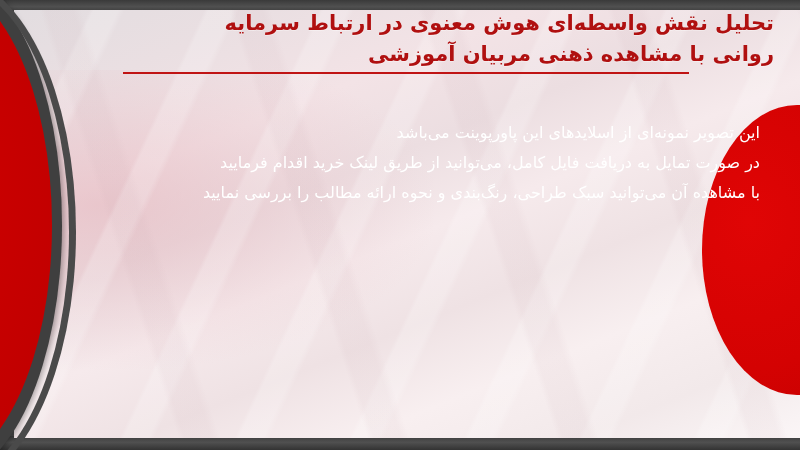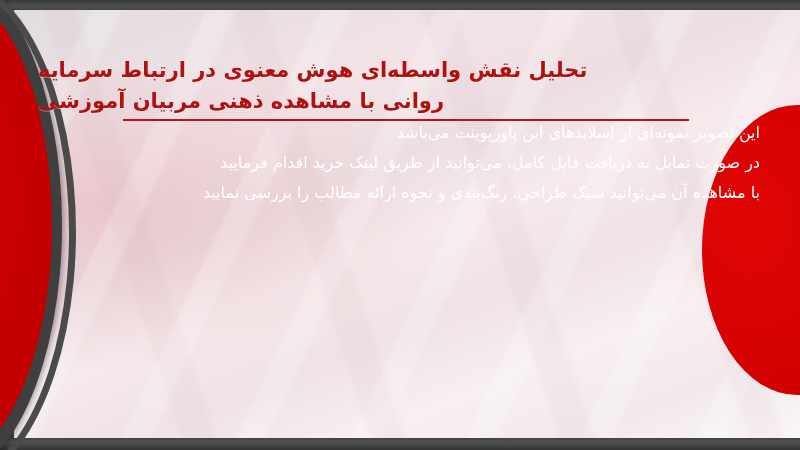--- a/index.html
+++ b/index.html
@@ -133,24 +133,23 @@
     border-radius: 50%;
     background: radial-gradient(ellipse at 25% 40%, #e00505 0%, #d40202 60%, #c40000 100%);
   }
 
   
   .title-block {
     position: absolute;
     left: 12px;
     right: 0;
     top: 8px;
-    text-align: left;
+    text-align: right;
     padding: 0 26px;
     z-index: 6;
-    margin-top: 47px;
   }
   .title-line {
     color: #b01010;
     font-size: 21px;
     font-weight: bold;
     line-height: 31px;
     letter-spacing: 0;
     direction: rtl;
     text-shadow: 0 1px 0 rgba(255,255,255,0.35);
   }

